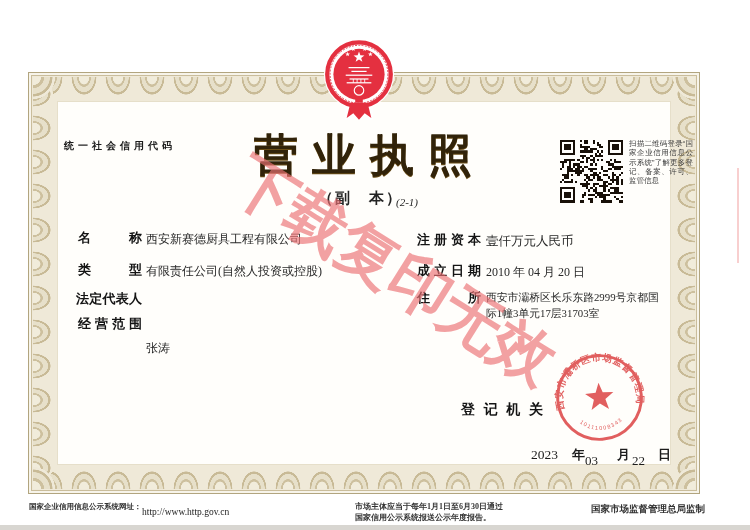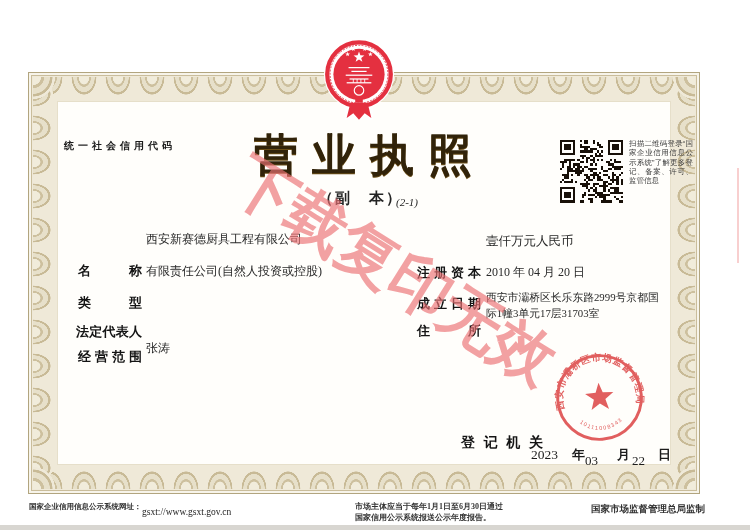--- a/index.html
+++ b/index.html
@@ -32,21 +32,21 @@
 
   
   .abs{position:absolute;z-index:10;}
   #credit-label{left:64px;top:139px;font-size:10px;font-weight:700;letter-spacing:4px;color:#1d1d1d;}
   #credit-code{left:64px;top:161px;font-family:"Liberation Serif",serif;font-size:13.5px;letter-spacing:1.5px;color:#242424;}
   #title{left:254px;top:126px;font-size:44px;font-weight:900;letter-spacing:14px;color:#31230a;text-shadow:0 1px 0 #6b4e17;}
   #subtitle{left:318px;top:189px;font-size:15px;letter-spacing:2px;color:#242424;font-weight:600;}
   #copy-no{font-size:11px;font-weight:400;font-family:"Liberation Serif",serif;vertical-align:-3px;margin-left:-7px;letter-spacing:0;font-style:italic;}
 
   .flabel{position:absolute;z-index:10;width:64px;font-size:13px;font-weight:600;color:#141414;
-          text-align:justify;text-align-last:justify;margin-top:33px;}
+          text-align:justify;text-align-last:justify;}
   #lbl-name{left:78px;top:229px;} #lbl-type{left:78px;top:261px;}
   #lbl-legal{left:76px;top:290px;width:66px;} #lbl-scope{left:78px;top:315px;}
   #lbl-capital{left:417px;top:231px;} #lbl-established{left:417px;top:262px;}
   #lbl-address{left:417px;top:289px;}
   #lbl-authority{left:461px;top:401px;width:82px;font-size:14px;}
 
   .fval{position:absolute;z-index:10;font-family:"Liberation Serif",serif;color:#282828;}
   #val-name{left:146px;top:231px;font-size:12px;}
   #val-type{left:146px;top:263px;font-size:12px;}
   #val-legal{left:146px;top:292px;font-size:12px;margin-top:48px;}
@@ -173,21 +173,21 @@
       <textPath href="#arcT" startOffset="50%">西安市灞桥区市场监督管理局</textPath>
     </text>
     <text font-size="6" fill="#dd4a4a" letter-spacing="1.4" text-anchor="middle">
       <textPath href="#arcB" startOffset="50%">6101110083438</textPath>
     </text>
   </svg>
 
   <div id="watermark">下载复印无效</div>
 
   <div class="foot" id="f-site-label">国家企业信用信息公示系统网址：</div>
-  <div class="foot" id="f-url">gsxt://www.gsxt.gov.cn</div>
+  <div class="foot" id="f-url">http://www.http.gov.cn</div>
   <div class="foot" id="f-notice">
     <div>市场主体应当于每年1月1日至6月30日通过</div>
     <div>国家信用公示系统报送公示年度报告。</div>
   </div>
   <div class="foot" id="f-supervisor">国家市场监督管理总局监制</div>
 
   <div id="bottom-edge"></div>
   <div id="pink-edge"></div>
 </div>
 

